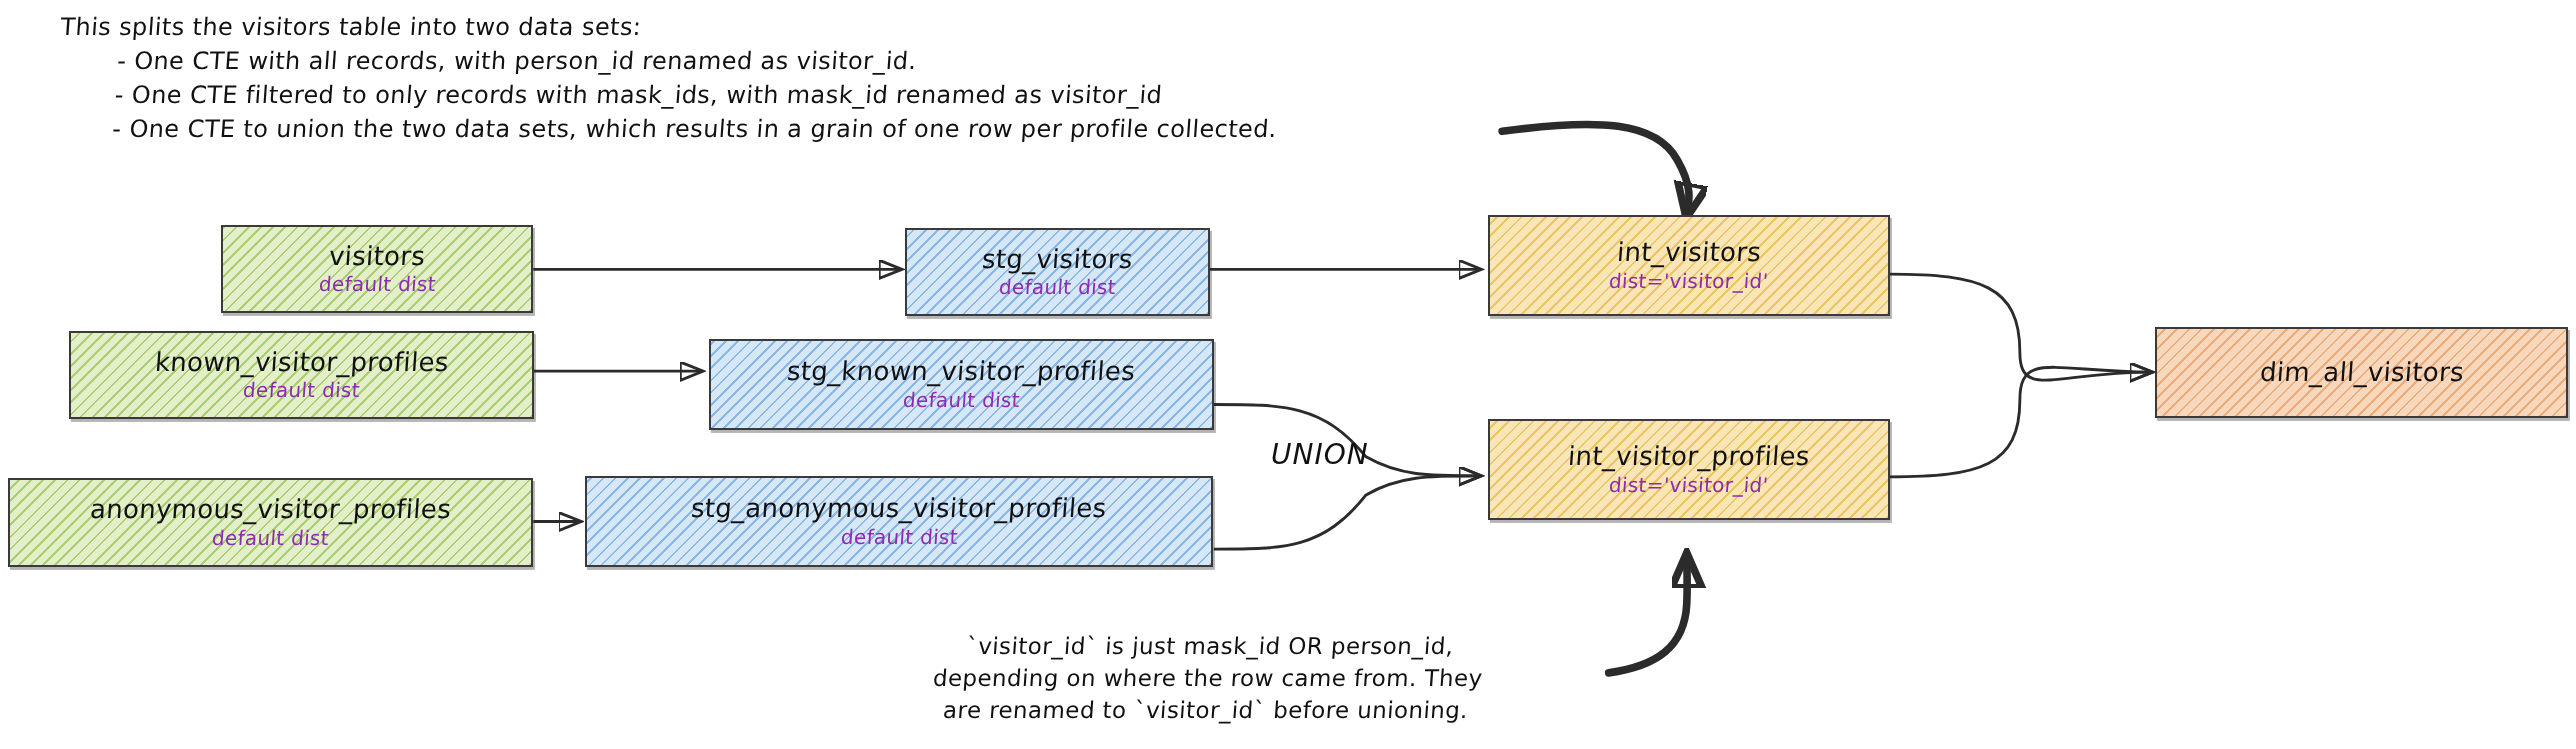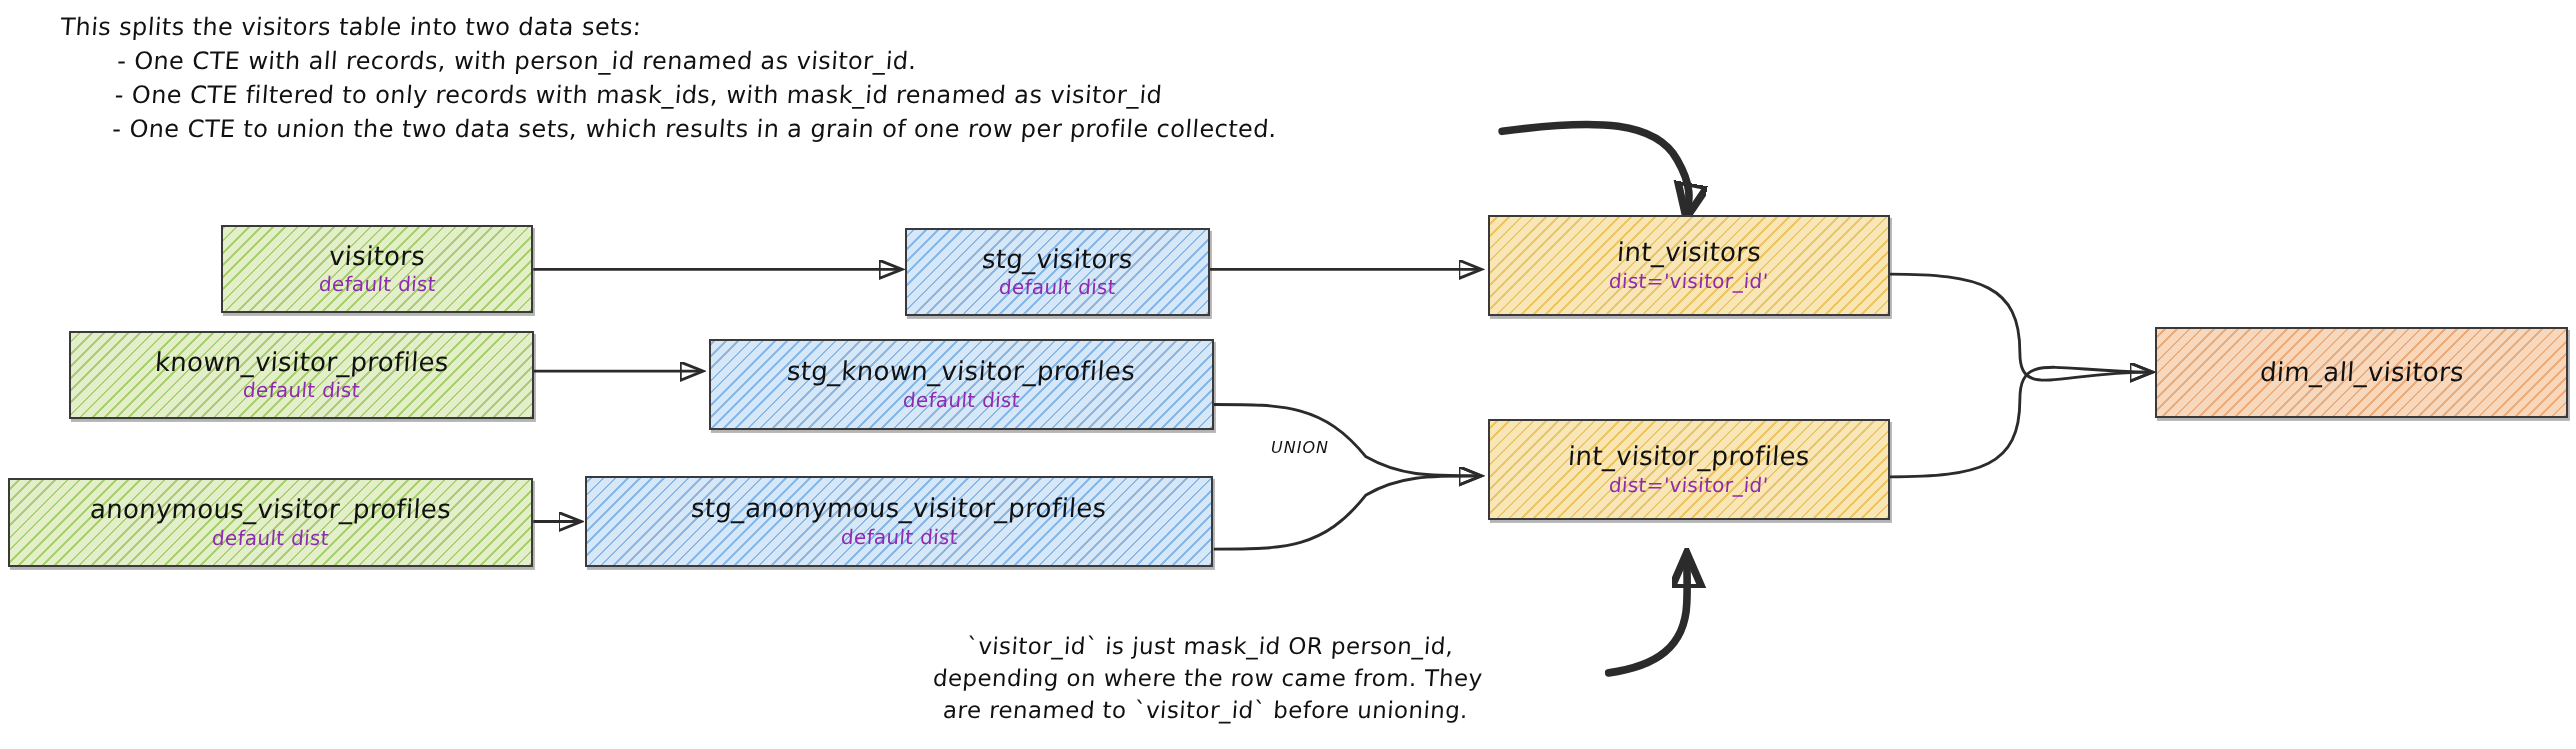--- a/index.html
+++ b/index.html
@@ -48,21 +48,21 @@
     font-size: 23px;
     line-height: 32px;
     text-align: center;
   }
   #bottom-note .ln { display: block; }
 
   .union-label {
     position: absolute;
     left: 1271px;
     top: 438px;
-    font-size: 16px;
+    font-size: 28px;
     font-style: italic;
     color: #111111;
     letter-spacing: 1px;
     font-family: "DejaVu Sans", sans-serif;
   }
 
   
   .node {
     position: absolute;
     box-sizing: border-box;

